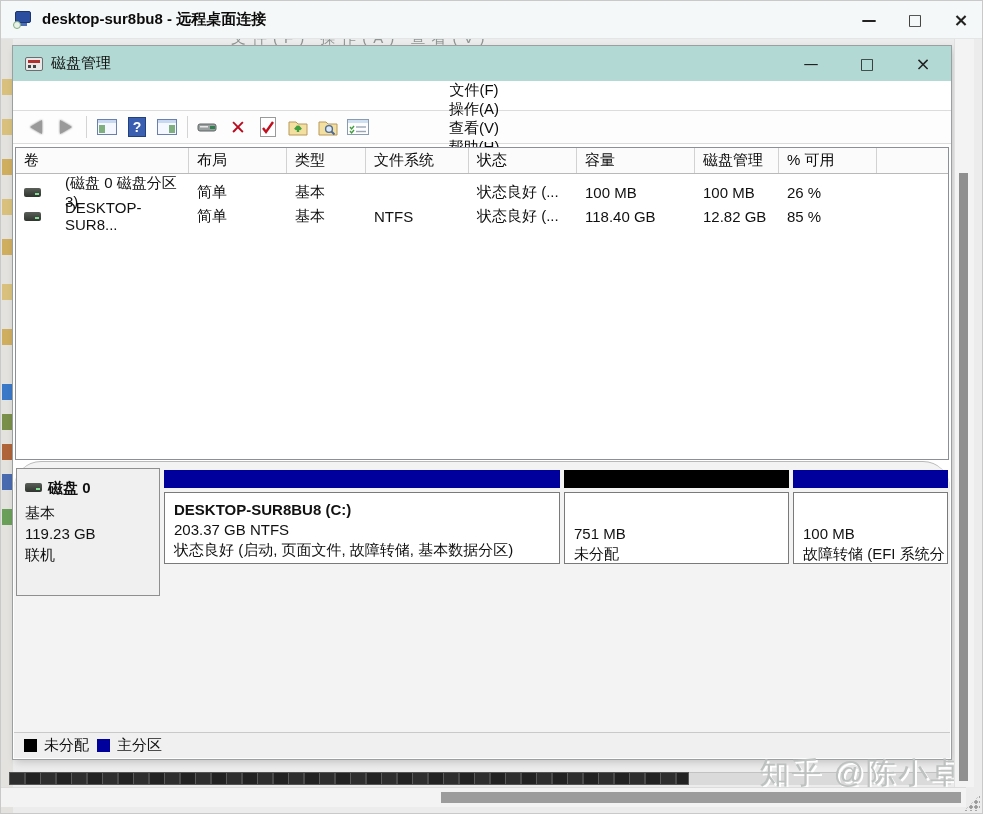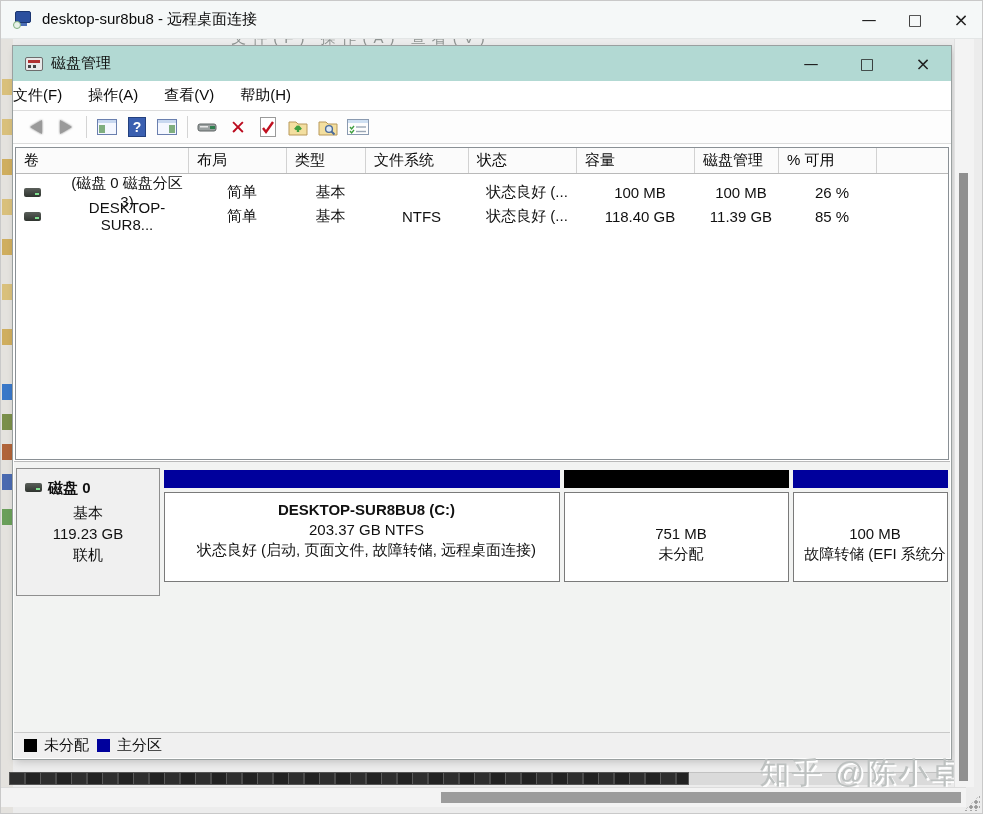--- a/index.html
+++ b/index.html
@@ -1,52 +1,52 @@
 <!DOCTYPE html>
 <html><head>
 <meta charset="utf-8">
 <style>
   * { margin:0; padding:0; box-sizing:border-box; }
   html,body { width:983px; height:814px; }
   body { font-family:"Liberation Sans","DejaVu Sans",sans-serif; font-size:15px; color:#111; }
   .screen { position:relative; width:983px; height:814px; background:#ececec; overflow:hidden; border:1px solid #c9c9c9; }
 
   
-  .rdp-titlebar { position:absolute; top:0; left:0; width:983px; height:38px; background:#f5f8f8; border-bottom:1px solid #e3e6e6; display:flex; align-items:center; }
+  .rdp-titlebar { position:absolute; top:0; left:0; width:983px; height:38px; background:#f5f8f8; border-bottom:1px solid #e3e6e6; display:flex; align-items:center;font-weight:bold; }
   .rdp-icon { width:20px; height:18px; margin:0 9px 0 12px; position:relative; }
   .rdp-icon .mon { position:absolute; top:0; left:2px; width:16px; height:12px; background:#2b4f9e; border:1px solid #1a3570; border-radius:2px; }
   .rdp-icon .base { position:absolute; top:12px; left:6px; width:8px; height:3px; background:#4a6db5; }
   .rdp-icon .badge { position:absolute; bottom:0; left:0; width:8px; height:8px; border-radius:50%; background:#e8f2e8; border:1px solid #7fae7f; }
   .rdp-title { font-size:15px; color:#0b0b0b; }
   .win-controls { margin-left:auto; display:flex; height:100%; }
   .win-btn { width:46px; height:100%; display:flex; align-items:center; justify-content:center; font-size:15px; color:#222; font-family:"DejaVu Sans",sans-serif; }
   .win-btn.close { font-size:18px; }
 
-  .rdp-viewport { position:absolute; top:38px; left:0; width:983px; height:776px;text-align:center; }
+  .rdp-viewport { position:absolute; top:38px; left:0; width:983px; height:776px; }
 
   
   .desktop-strip { position:absolute; left:0; top:0; width:12px; height:776px; background:#e4e2de; overflow:hidden; }
   .frag { position:absolute; left:1px; width:10px; height:16px; }
 
   
   .bg-menu-sliver { position:absolute; left:230px; top:0; width:260px; height:7px; overflow:hidden; color:#8f9492; }
   .bg-menu-sliver span { display:block; margin-top:-10px; letter-spacing:6px; font-size:15px; }
   .artifact-n { position:absolute; left:954px; top:84px; font-size:13px; color:#222; }
 
   
   .dm-window { position:absolute; left:12px; top:7px; width:938px; height:713px; background:#fff; box-shadow:0 0 0 1px #9aa0a0, 2px 3px 8px rgba(0,0,0,.18); }
   .dm-titlebar { position:relative; height:35px; background:#b2d9d3; display:flex; align-items:center; }
   .dm-icon { width:18px; height:14px; margin:0 8px 0 12px; position:relative; background:#e8e8e8; border:1px solid #6d6d6d; border-radius:2px; }
   .dm-icon::before { content:""; position:absolute; left:2px; top:2px; width:12px; height:3px; background:#b03030; }
   .dm-icon::after { content:""; position:absolute; left:2px; bottom:2px; width:3px; height:3px; background:#444; box-shadow:5px 0 0 #444; }
   .dm-title { font-size:15px; color:#101010; }
   .dm-controls { margin-left:auto; display:flex; height:100%; }
   .dm-controls .win-btn { width:56px; }
 
-  .dm-menubar { height:30px; background:#fff; border-bottom:1px solid #dcdcdc; display:flex; align-items:center; padding-left:0; }
+  .dm-menubar { height:30px; background:#fff; border-bottom:1px solid #dcdcdc; display:flex; align-items:center; padding-left:10px;flex-direction:column; }
   .menu-item { margin-right:26px; font-size:15px; color:#0b0b0b; }
 
   .dm-toolbar { height:33px; background:#fdfdfd; border-bottom:1px solid #dcdcdc; display:flex; align-items:center; padding-left:8px; }
   .tb-btn { width:30px; height:26px; display:flex; align-items:center; justify-content:center; }
   .tb-sep { width:1px; height:22px; background:#d4d4d4; margin:0 5px; }
   .arrow { width:0; height:0; border-top:7px solid transparent; border-bottom:7px solid transparent; }
   .arrow.left { border-right:12px solid #9a9a9a; filter:drop-shadow(0 0 1px #6e6e6e); }
   .arrow.right { border-left:12px solid #9a9a9a; filter:drop-shadow(0 0 1px #6e6e6e); }
   .red-x { color:#bb0a1e; font-size:19px; font-weight:bold; line-height:1; }
 
@@ -55,28 +55,28 @@
   .vrow { display:grid; grid-template-columns:173px 98px 79px 103px 108px 118px 84px 98px 1fr; align-items:center; }
   .vhead { height:26px; background:#fbfbfb; border-bottom:1px solid #b9b9b9; }
   .vhead .cell { height:100%; display:flex; align-items:center; padding-left:8px; border-right:1px solid #d2d2d2; font-size:15px; color:#0b0b0b; }
   .vbody .vrow { height:25px; }
   .vbody .cell { padding-left:8px; white-space:nowrap; overflow:hidden; font-size:15px; }
   .vol-cell { display:flex; align-items:center; gap:24px; padding-left:8px; }
   .drive-glyph { flex:0 0 auto; width:17px; height:9px; background:linear-gradient(#5a5f5a,#2f342f); border-radius:2px; position:relative; }
   .drive-glyph::after { content:""; position:absolute; right:2px; bottom:2px; width:4px; height:2px; background:#7fe08f; }
 
   
-  .graph-view { position:absolute; left:1px; top:415px; width:936px; height:297px; background:#f2f3f2; border-top:1px solid #b9b9b9; }
+  .graph-view { position:absolute; left:1px; top:415px; width:936px; height:297px; background:#f2f3f2; border-top:1px solid #b9b9b9;border-radius:27px; }
   .disk-row { position:absolute; left:0; top:4px; width:936px; height:130px; }
   .disk-label { position:absolute; left:2px; top:2px; width:144px; height:128px; background:#f0f0f0; border:1px solid #8f8f8f; padding:8px 8px; }
   .disk-label .line1 { display:flex; align-items:center; gap:6px; font-weight:bold; margin-bottom:4px; }
   .disk-label div { line-height:21px; }
   .partition { position:absolute; top:4px; height:126px; }
   .part-header { height:18px; }
-  .part-body { margin-top:4px; height:90px; background:#fff; border:1px solid #7a7a7a; padding:7px 0 0 9px; overflow:hidden; }
+  .part-body { margin-top:4px; height:72px; background:#fff; border:1px solid #7a7a7a; padding:7px 0 0 9px; overflow:hidden; }
   .part-body div { line-height:20px; white-space:nowrap; }
   .part-title { font-weight:bold; }
   .pad-top { padding-top:31px; }
   .c-part { left:150px; width:396px; }
   .u-part { left:550px; width:225px; }
   .e-part { left:779px; width:155px; }
   .hdr-primary { background:#00009C; }
   .hdr-unalloc { background:#000000; }
 
   .legend-bar { position:absolute; left:0; bottom:0; width:936px; height:26px; background:#f0f0f0; border-top:1px solid #c9c9c9; display:flex; align-items:center; padding-left:10px; gap:8px; }
@@ -259,21 +259,21 @@
           <div class="vrow">
             <div class="vol-cell">
                 <span class="drive-glyph"></span>
                 <span>DESKTOP-SUR8...</span>
               </div>
             <div class="cell">简单</div>
             <div class="cell">基本</div>
             <div class="cell">NTFS</div>
             <div class="cell">状态良好 (...</div>
             <div class="cell">118.40 GB</div>
-            <div class="cell">11.39 GB</div>
+            <div class="cell">12.82 GB</div>
             <div class="cell">85 %</div>
             <div class="cell"></div>
           </div>
         </div>
       </div>
 
       <div class="graph-view">
         <div class="disk-row">
           <div class="disk-label">
             <div class="line1">
@@ -283,21 +283,21 @@
             <div>基本</div>
             <div>119.23 GB</div>
             <div>联机</div>
           </div>
 
           <div class="partition c-part">
             <div class="part-header hdr-primary"></div>
             <div class="part-body">
               <div class="part-title">DESKTOP-SUR8BU8  (C:)</div>
               <div>203.37 GB NTFS</div>
-              <div>状态良好 (启动, 页面文件, 故障转储, 远程桌面连接)</div>
+              <div>状态良好 (启动, 页面文件, 故障转储, 基本数据分区)</div>
             </div>
           </div>
 
           <div class="partition u-part">
             <div class="part-header hdr-unalloc"></div>
             <div class="part-body pad-top">
               <div>751 MB</div>
               <div>未分配</div>
             </div>
           </div>

